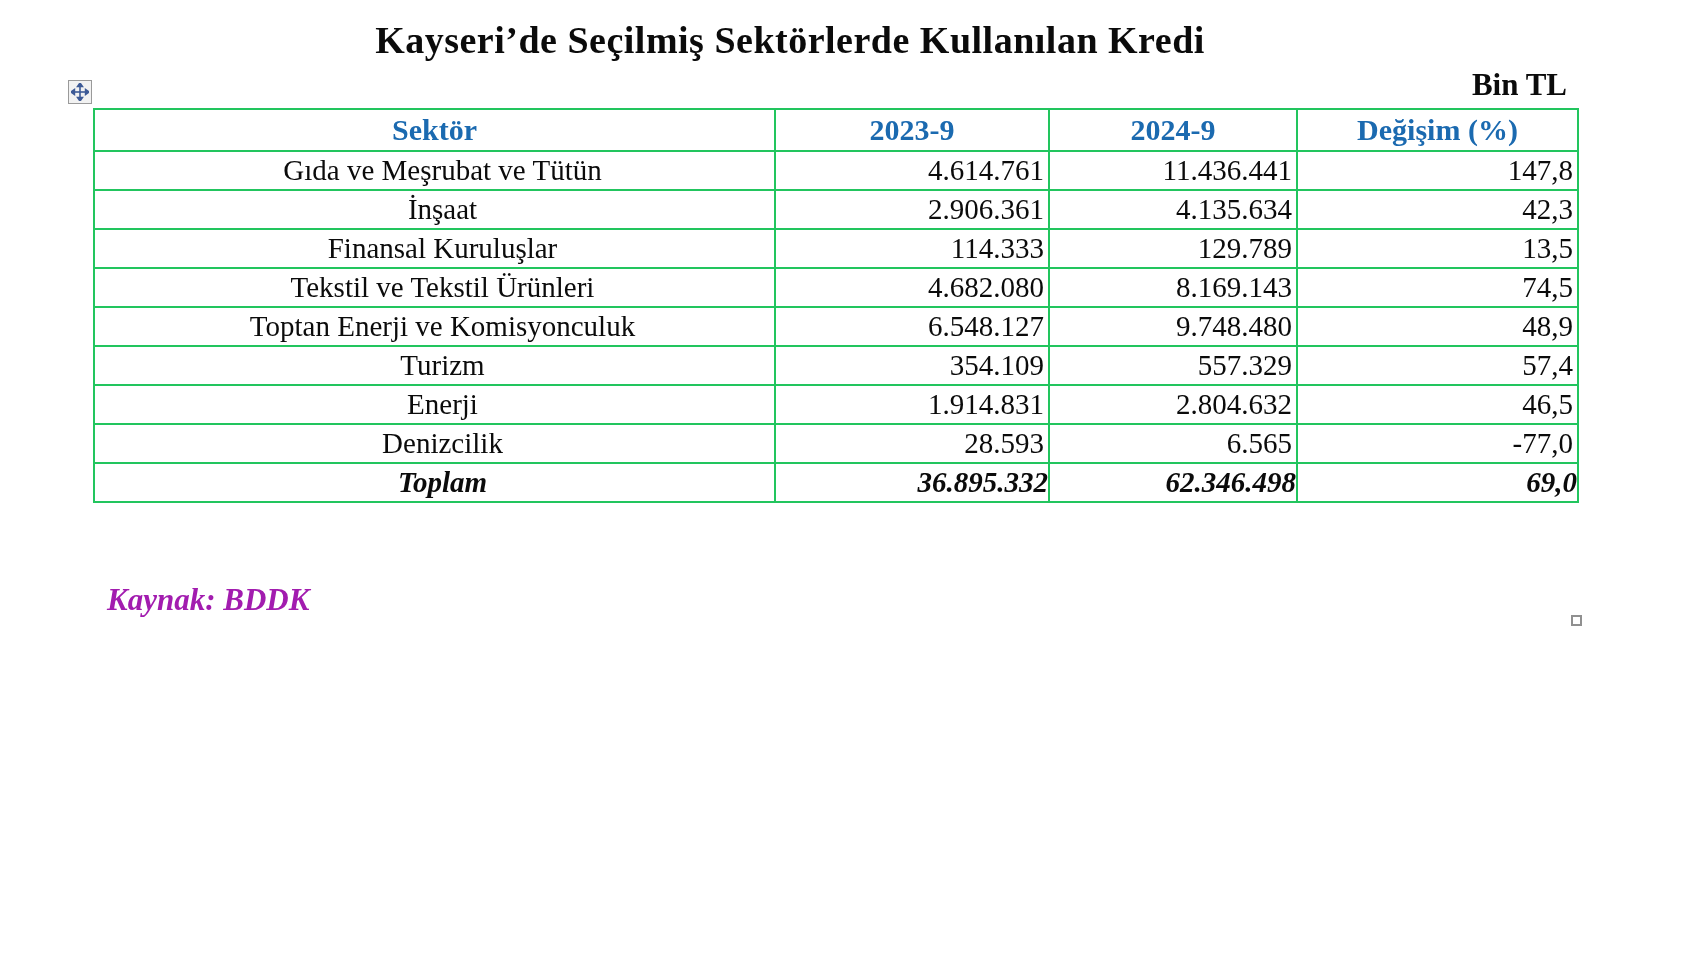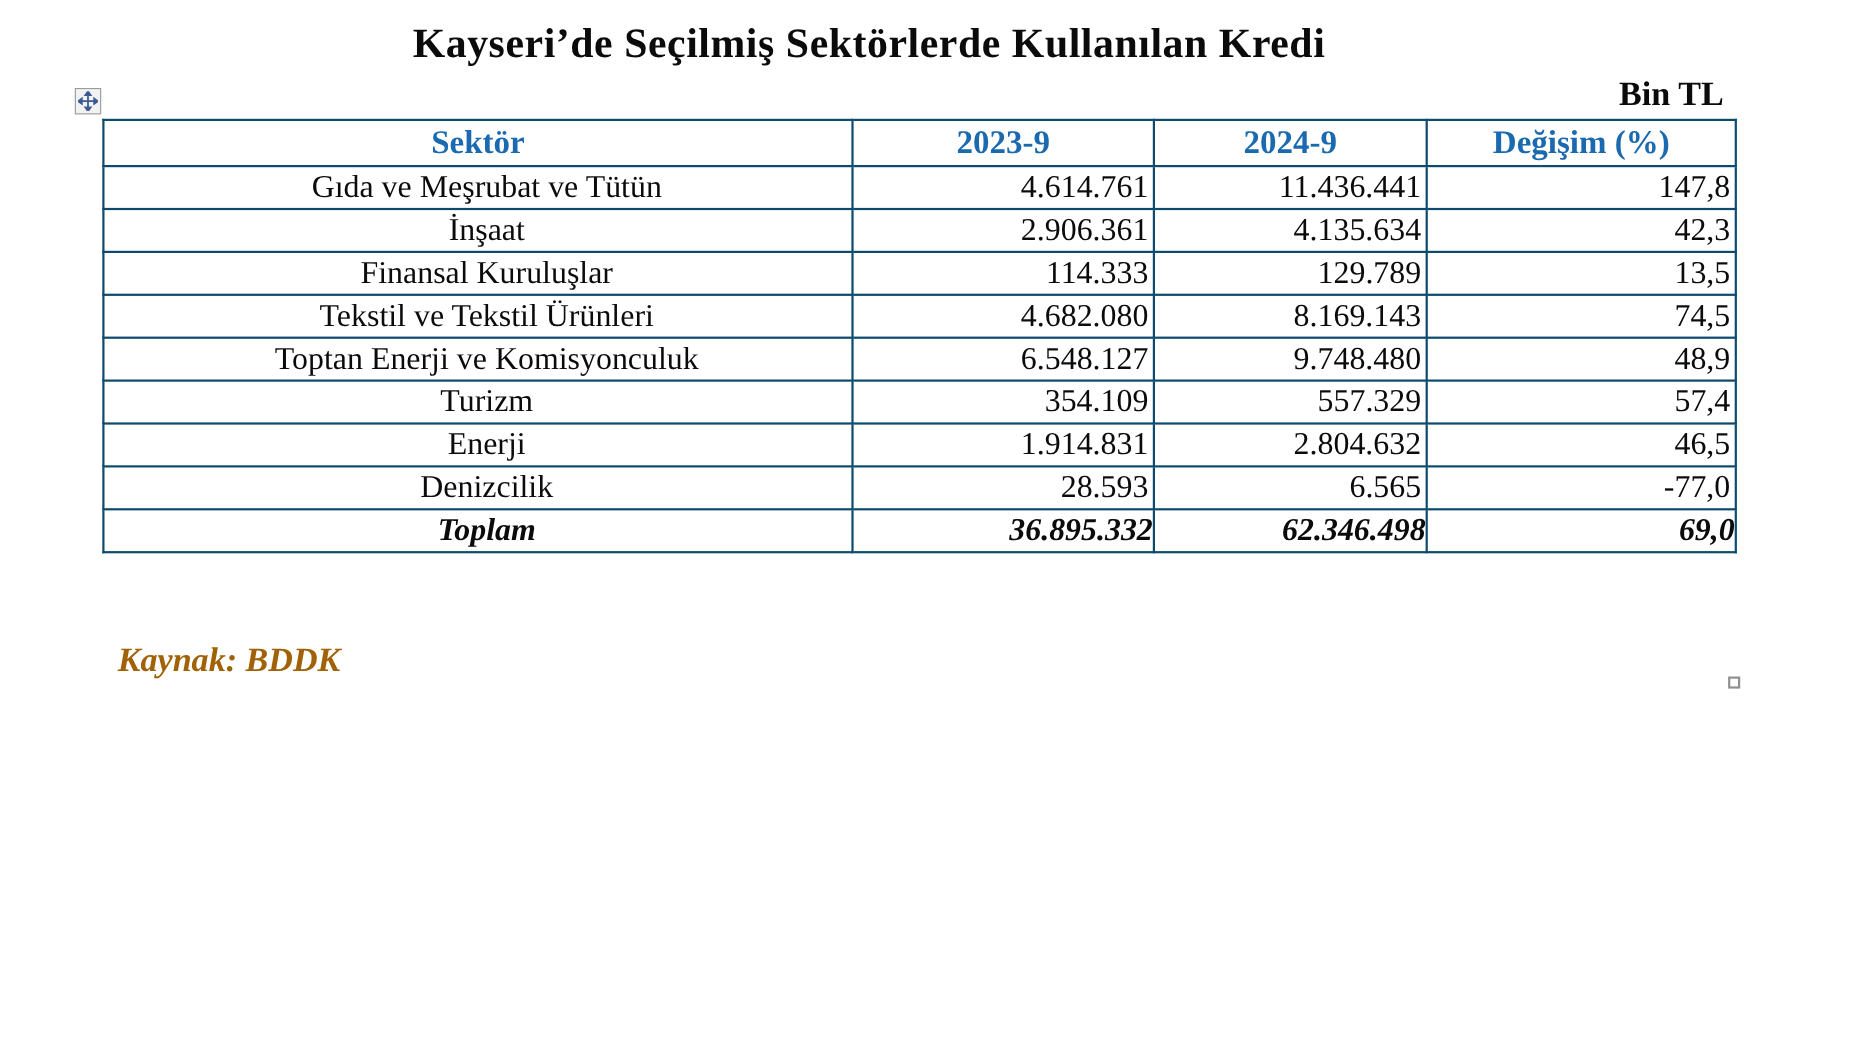--- a/index.html
+++ b/index.html
@@ -54,21 +54,21 @@
     position: absolute;
     left: 93px;
     top: 108px;
     width: 1484px;
     border-collapse: collapse;
     table-layout: fixed;
     font-size: 29px;
     color: #0b0b0b;
   }
   .credit-table th, .credit-table td {
-    border: 2px solid #0c4a6e;
+    border: 2px solid #22c55e;
     padding: 0;
     height: 37px;
     line-height: 37px;
     white-space: nowrap;
     overflow: hidden;
   }
   .credit-table th {
     color: #1b6ab0;
     font-weight: bold;
     text-align: center;
@@ -104,21 +104,21 @@
     cursor: nwse-resize;
   }
 
   .source-note {
     position: absolute;
     left: 107px;
     top: 582px;
     font-size: 31px;
     font-weight: bold;
     font-style: italic;
-    color: #a16207;
+    color: #a21caf;
   }
 </style>
 </head>
 <body>
 
 <div class="page">
 
   <div class="doc-title">Kayseri’de Seçilmiş Sektörlerde Kullanılan Kredi</div>
 
   <div class="unit-label">Bin TL</div>

